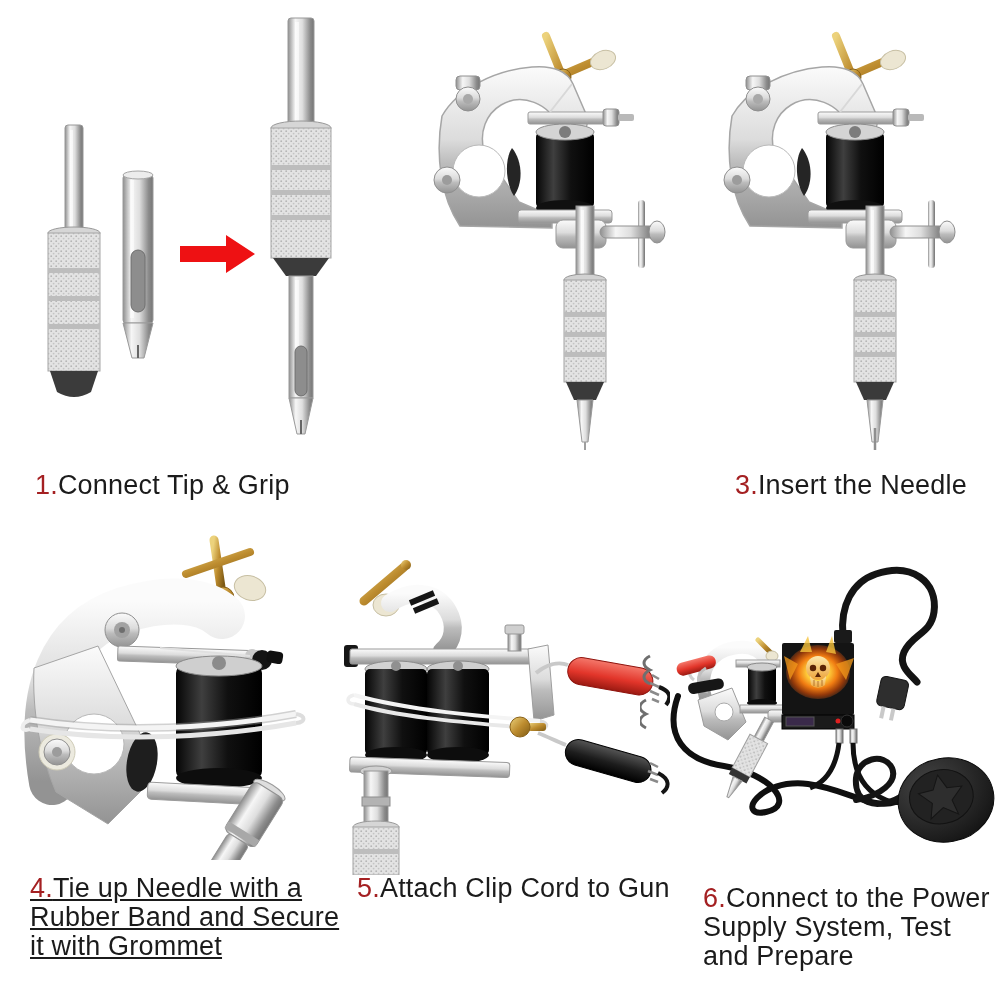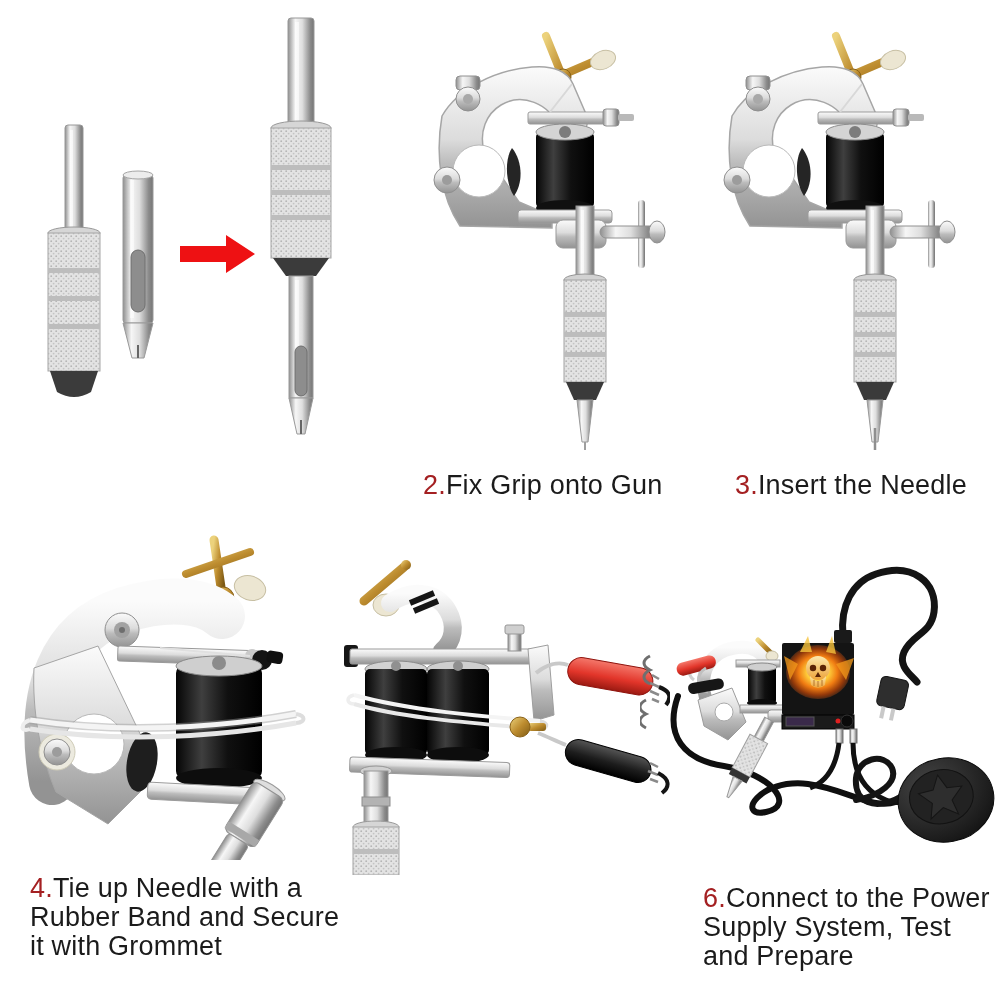--- a/index.html
+++ b/index.html
@@ -385,26 +385,29 @@
       </g>
       <path d="M262,236 C234,252 214,242 216,218 C218,198 244,192 252,208 C258,222 240,236 216,240" stroke="#141414" stroke-width="6" fill="none" stroke-linecap="round"></path>
       <g transform="rotate(-10 306 240)">
         <ellipse cx="306" cy="240" rx="48" ry="42" fill="url(#gPedal)" stroke="#0a0a0a"></ellipse>
         <ellipse cx="302" cy="236" rx="32" ry="27" fill="#222222" stroke="#121212"></ellipse>
         <polygon points="302,214 309,228 324,229 312,241 316,256 302,247 288,256 292,241 280,229 295,228" fill="#2e2e2e" stroke="#151515"></polygon>
       </g>
     </svg>
   </div>
 
-  <div class="caption" style="left:423px;top:471px;">
-    <span class="num">2.</span><span>Fix Grip onto Gun</span>
+  <div class="caption" style="left:35px;top:471px;">
+    <span class="num">1.</span><span>Connect Tip &amp; Grip</span>
   </div>
   <div class="caption" style="left:735px;top:471px;text-align:center;">
     <span class="num">3.</span><span>Insert the Needle</span>
   </div>
-  <div class="caption wrap" style="left:30px;top:874px;width:330px;">
+  <div class="caption wrap" style="left:30px;top:874px;width:330px;text-decoration:underline;">
     <span class="num">4.</span><span>Tie up Needle with a Rubber Band and Secure it with Grommet</span>
+  </div>
+  <div class="caption" style="left:357px;top:874px;">
+    <span class="num">5.</span><span>Attach Clip Cord to Gun</span>
   </div>
   <div class="caption wrap" style="left:703px;top:884px;width:290px;">
     <span class="num">6.</span><span>Connect to the Power Supply System, Test and Prepare</span>
   </div>
 
 </div>
 
 </body></html>

